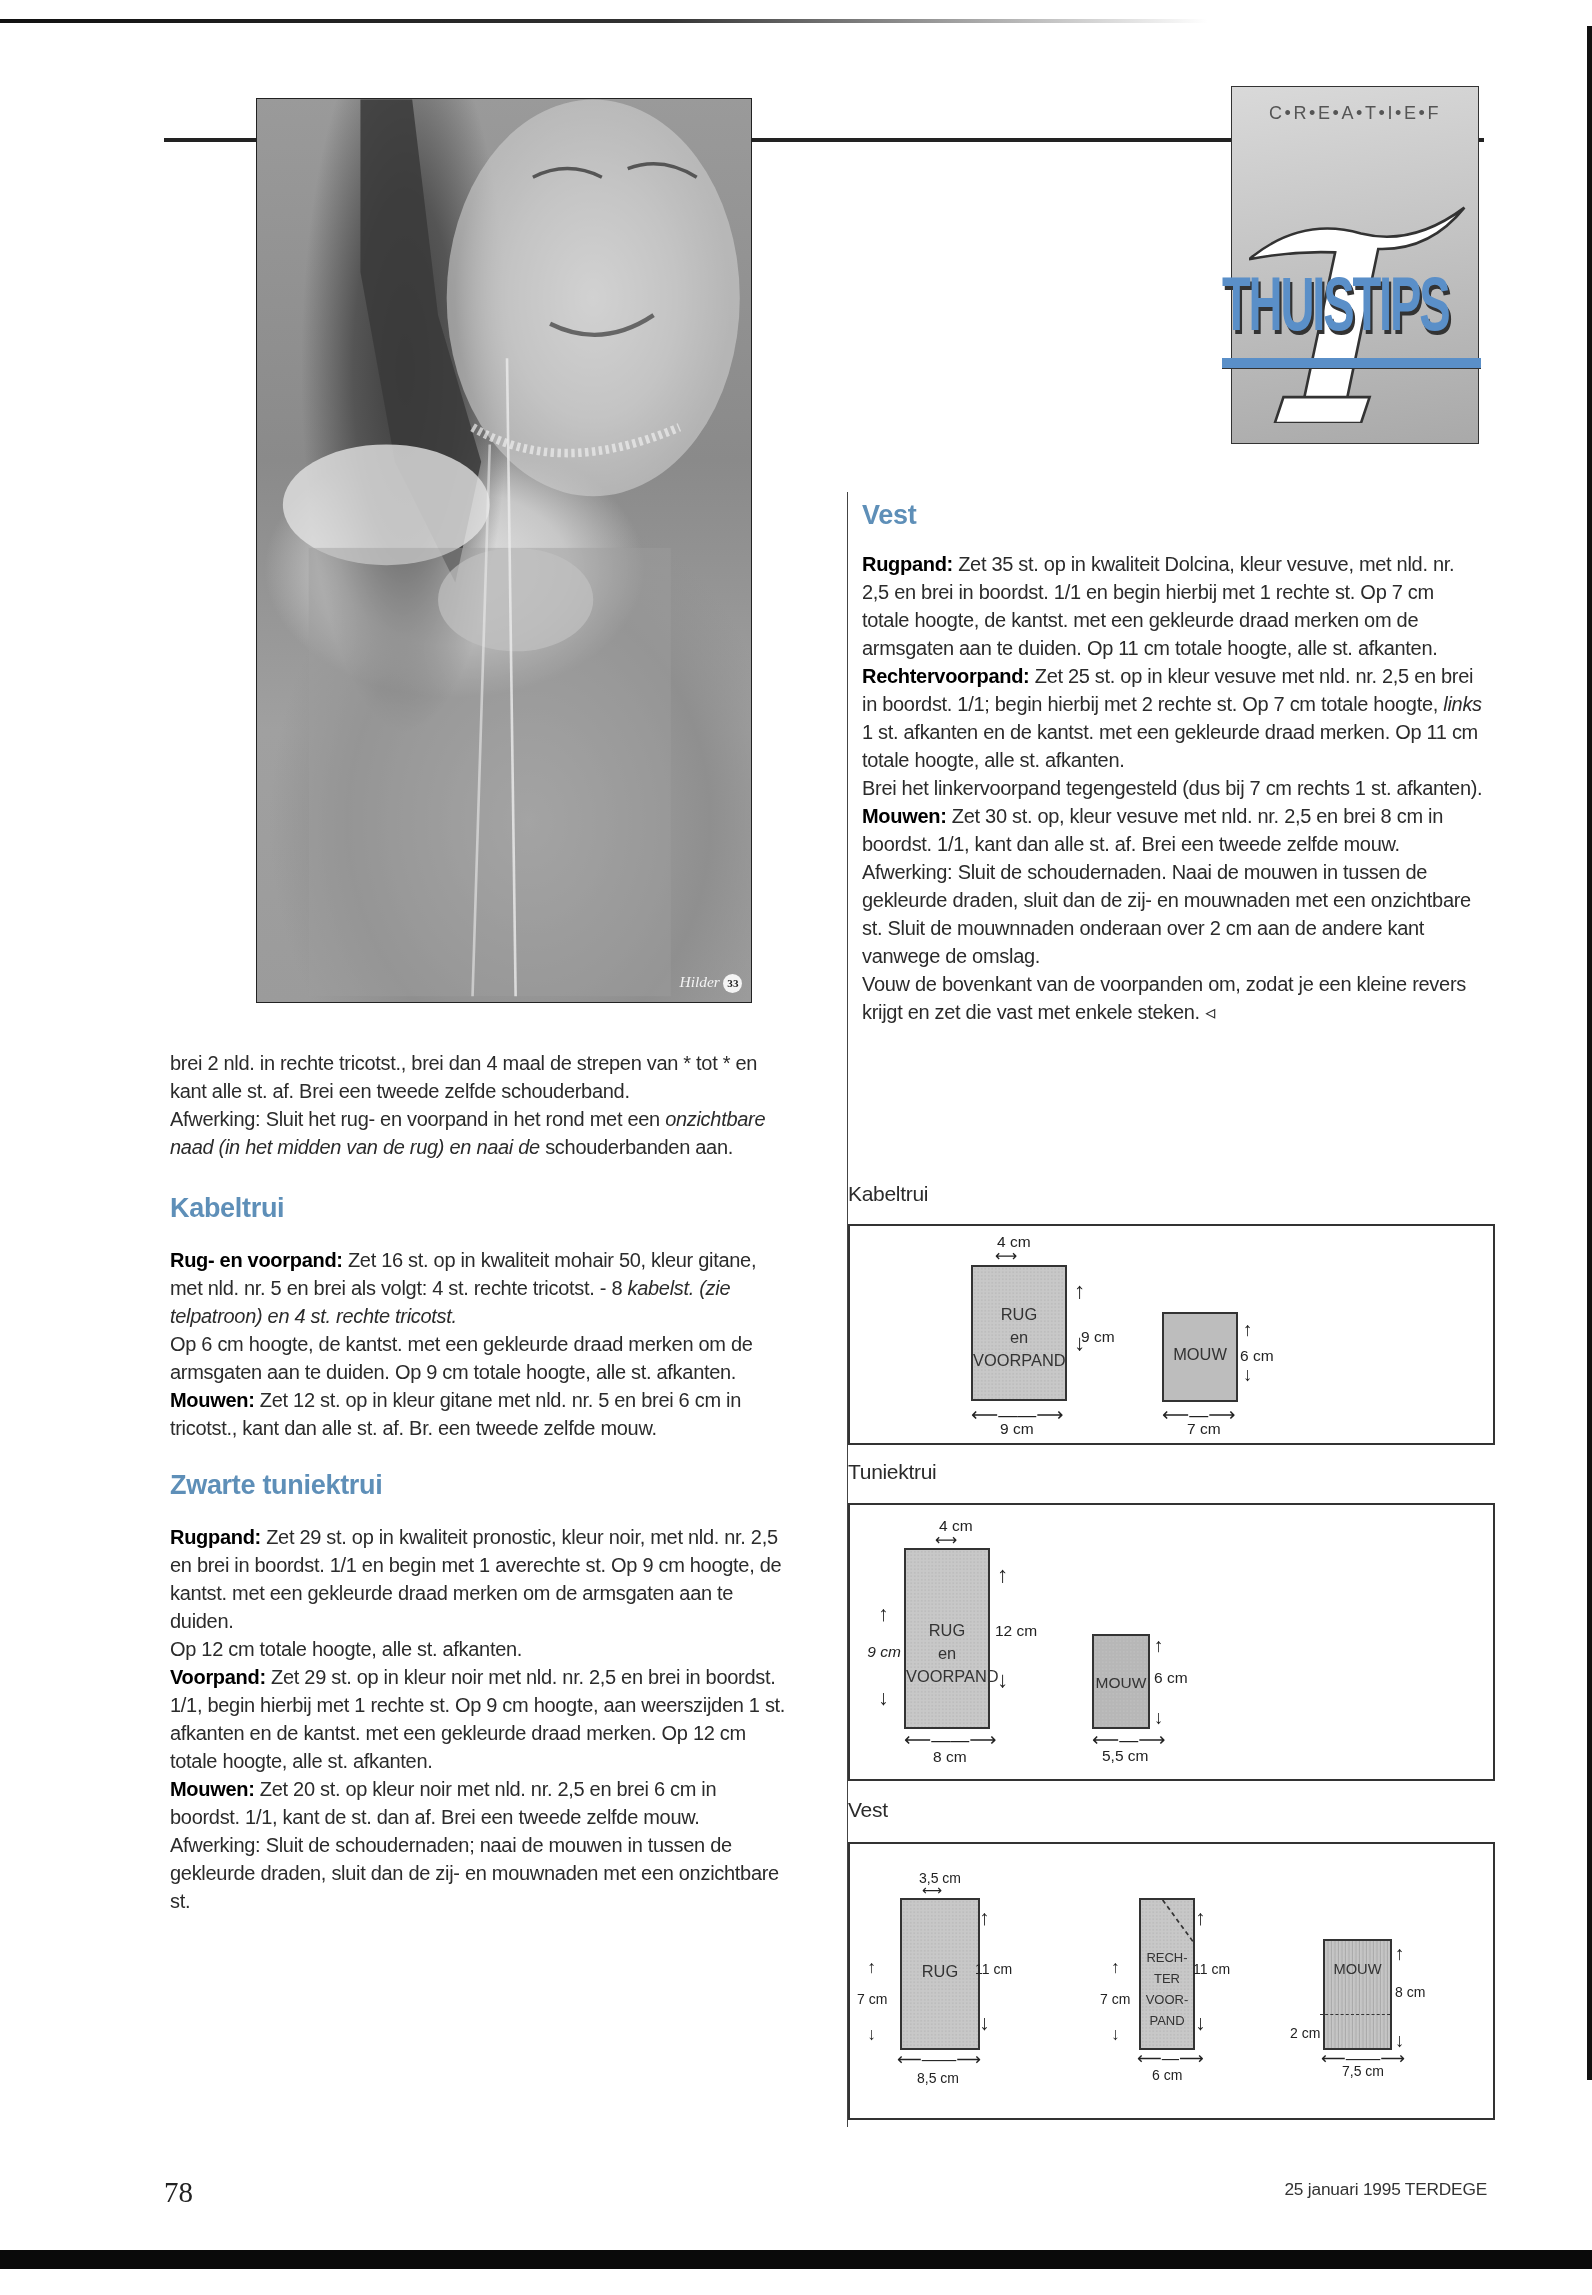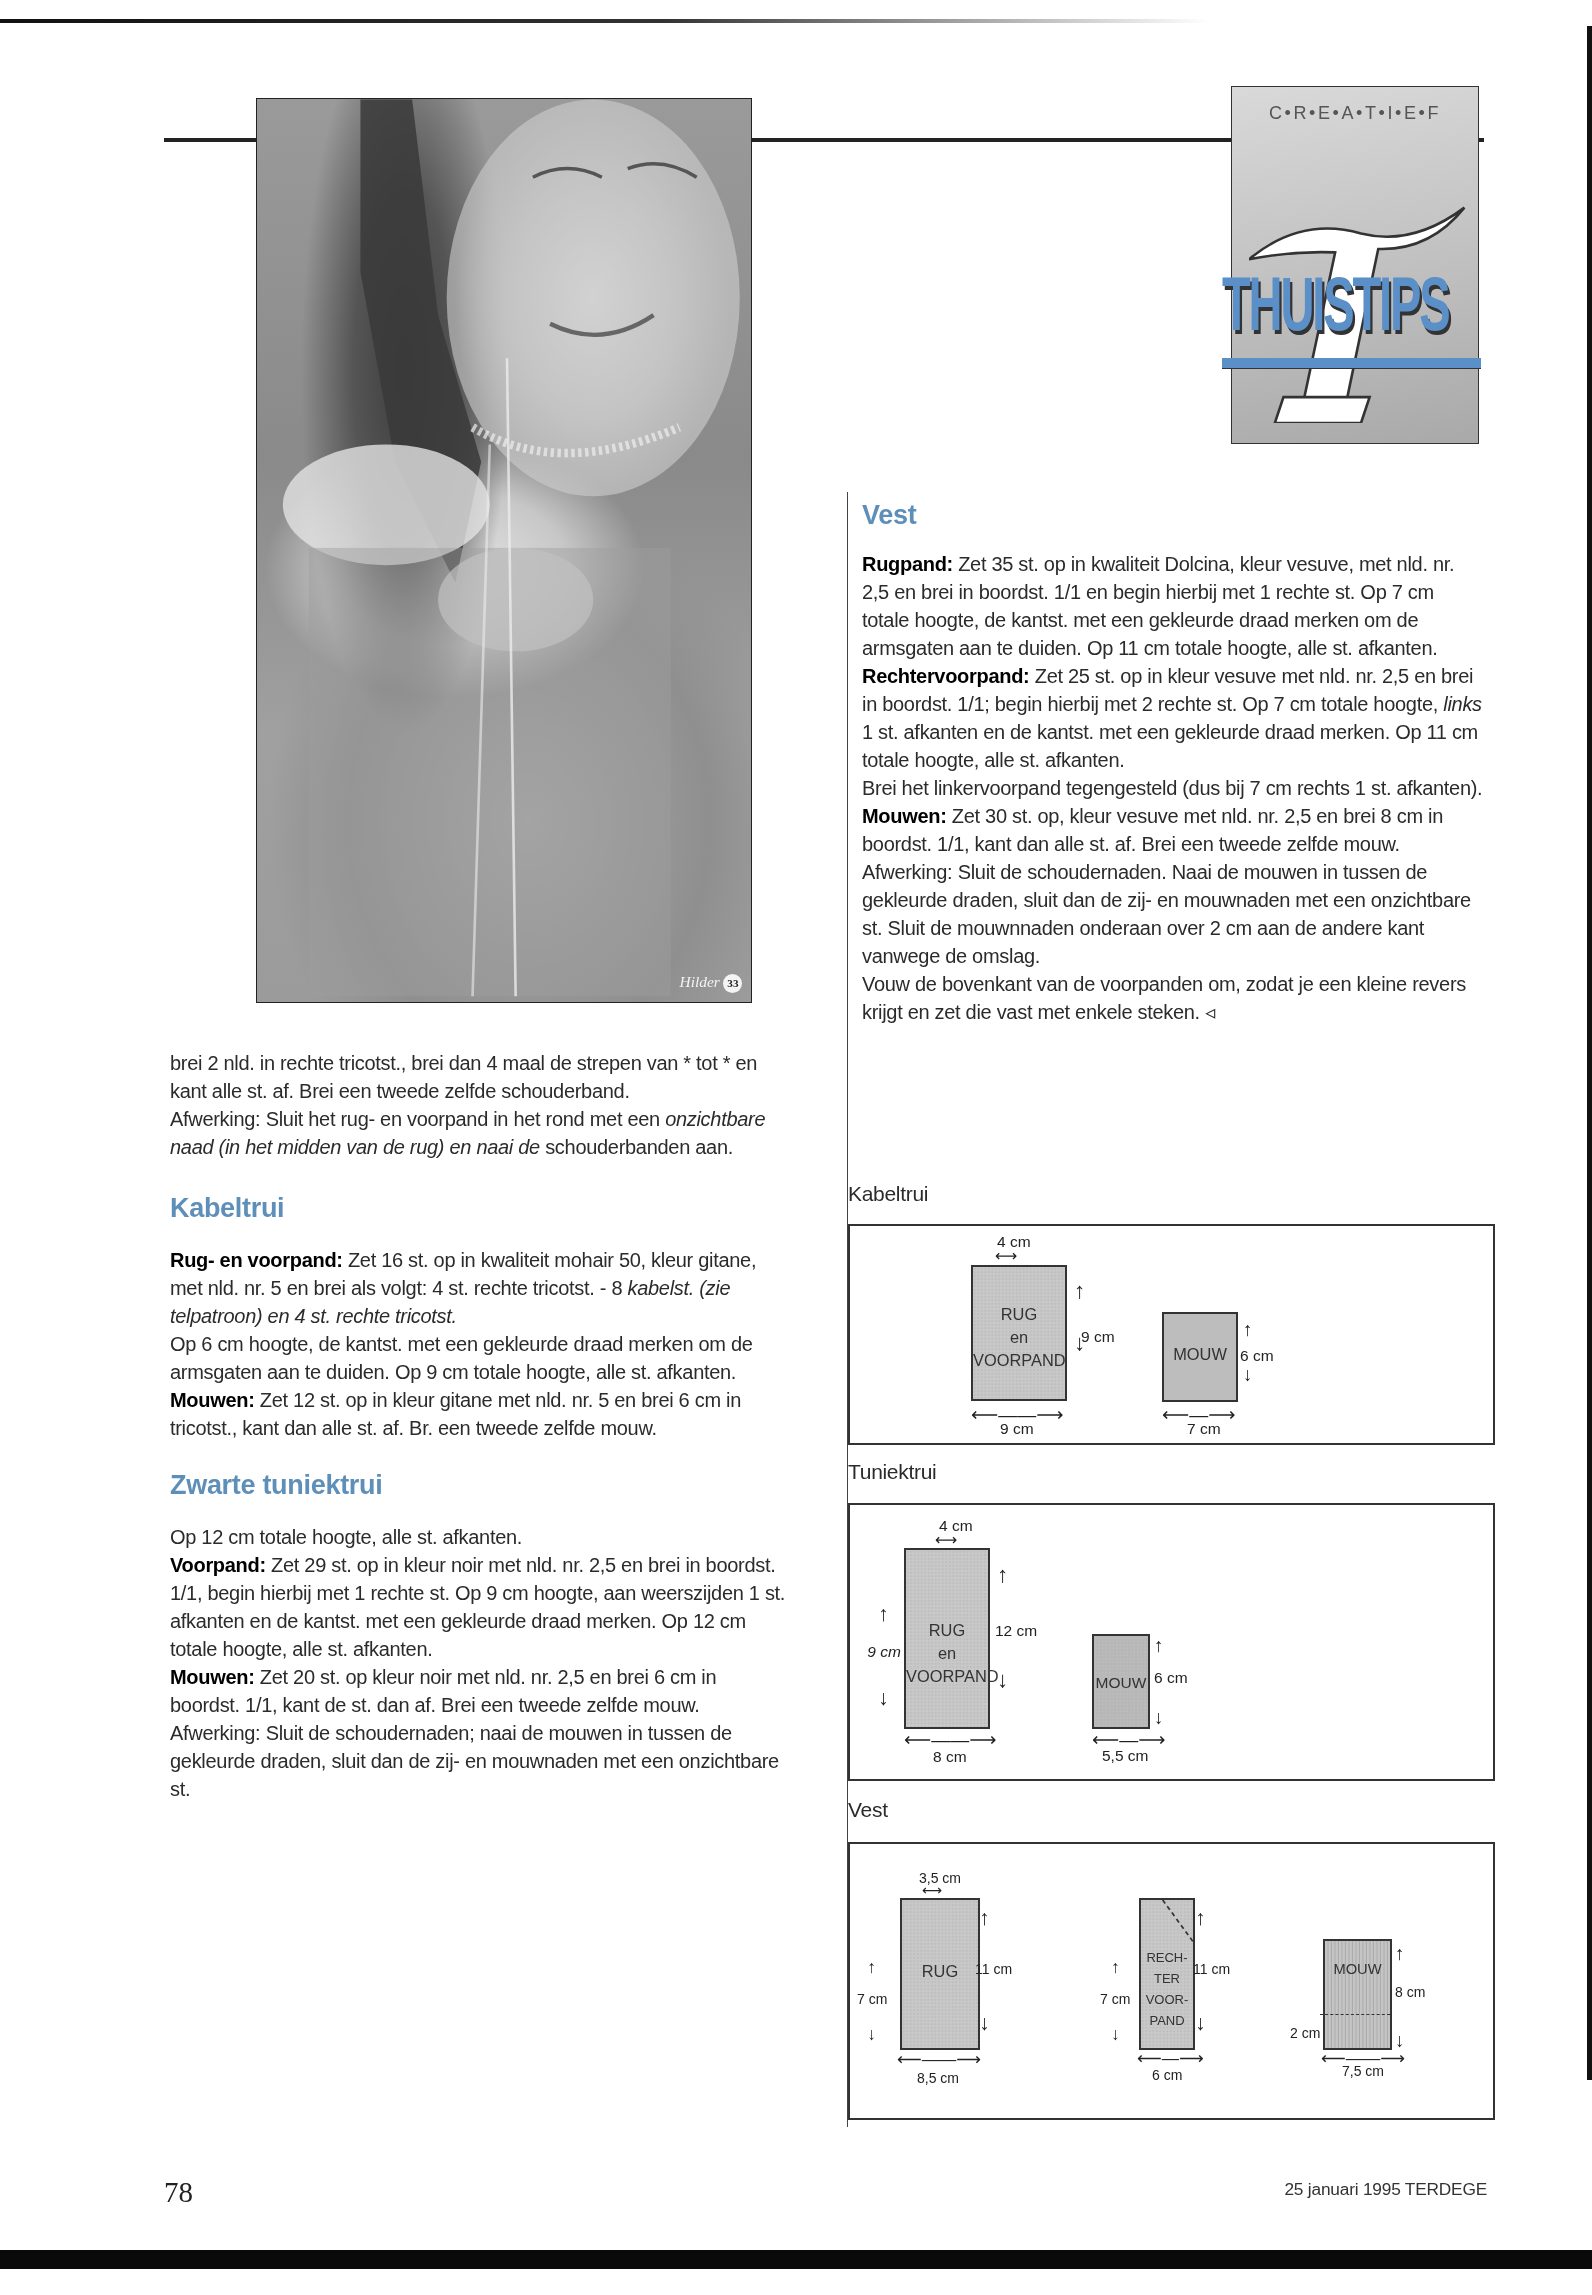--- a/index.html
+++ b/index.html
@@ -95,20 +95,21 @@
 <div class="abs col-left body-text">
   <p>brei 2 nld. in rechte tricotst., brei dan 4 maal de strepen van * tot * en kant alle st. af. Brei een tweede zelfde schouderband.</p>
   <p><span>Afwerking: Sluit het rug- en voorpand in het rond met een </span><i>onzichtbare naad (in het midden van de rug) en naai de</i><span> schouderbanden aan.</span></p>
 
   <h2 class="section-title" style="margin-top:33px;margin-bottom:24px">Kabeltrui</h2>
   <p><b>Rug- en voorpand:</b><span> Zet 16 st. op in kwaliteit mohair 50, kleur gitane, met nld. nr. 5 en brei als volgt: 4 st. rechte tricotst. - 8 </span><i>kabelst. (zie telpatroon) en 4 st. rechte tricotst.</i></p>
   <p>Op 6 cm hoogte, de kantst. met een gekleurde draad merken om de armsgaten aan te duiden. Op 9 cm totale hoogte, alle st. afkanten.</p>
   <p><b>Mouwen:</b><span> Zet 12 st. op in kleur gitane met nld. nr. 5 en brei 6 cm in tricotst., kant dan alle st. af. Br. een tweede zelfde mouw.</span></p>
 
   <h2 class="section-title" style="margin-top:29px;margin-bottom:24px">Zwarte tuniektrui</h2>
+  <p><b>Rugpand:</b><span> Zet 29 st. op in kwaliteit pronostic, kleur noir, met nld. nr. 2,5 en brei in boordst. 1/1 en begin met 1 averechte st. Op 9 cm hoogte, de kantst. met een gekleurde draad merken om de armsgaten aan te duiden.</span></p>
   <p>Op 12 cm totale hoogte, alle st. afkanten.</p>
   <p><b>Voorpand:</b><span> Zet 29 st. op in kleur noir met nld. nr. 2,5 en brei in boordst. 1/1, begin hierbij met 1 rechte st. Op 9 cm hoogte, aan weerszijden 1 st. afkanten en de kantst. met een gekleurde draad merken. Op 12 cm totale hoogte, alle st. afkanten.</span></p>
   <p><b>Mouwen:</b><span> Zet 20 st. op kleur noir met nld. nr. 2,5 en brei 6 cm in boordst. 1/1, kant de st. dan af. Brei een tweede zelfde mouw.</span></p>
   <p>Afwerking: Sluit de schoudernaden; naai de mouwen in tussen de gekleurde draden, sluit dan de zij- en mouwnaden met een onzichtbare st.</p>
 </div>
 
 <div class="abs col-right">
   <div class="body-text" style="position:absolute;left:14px;top:8.6px;width:621px;">
     <h2 class="section-title" style="margin-bottom:21px">Vest</h2>
     <p><b>Rugpand:</b><span> Zet 35 st. op in kwaliteit Dolcina, kleur vesuve, met nld. nr. 2,5 en brei in boordst. 1/1 en begin hierbij met 1 rechte st. Op 7 cm totale hoogte, de kantst. met een gekleurde draad merken om de armsgaten aan te duiden. Op 11 cm totale hoogte, alle st. afkanten.</span></p>

